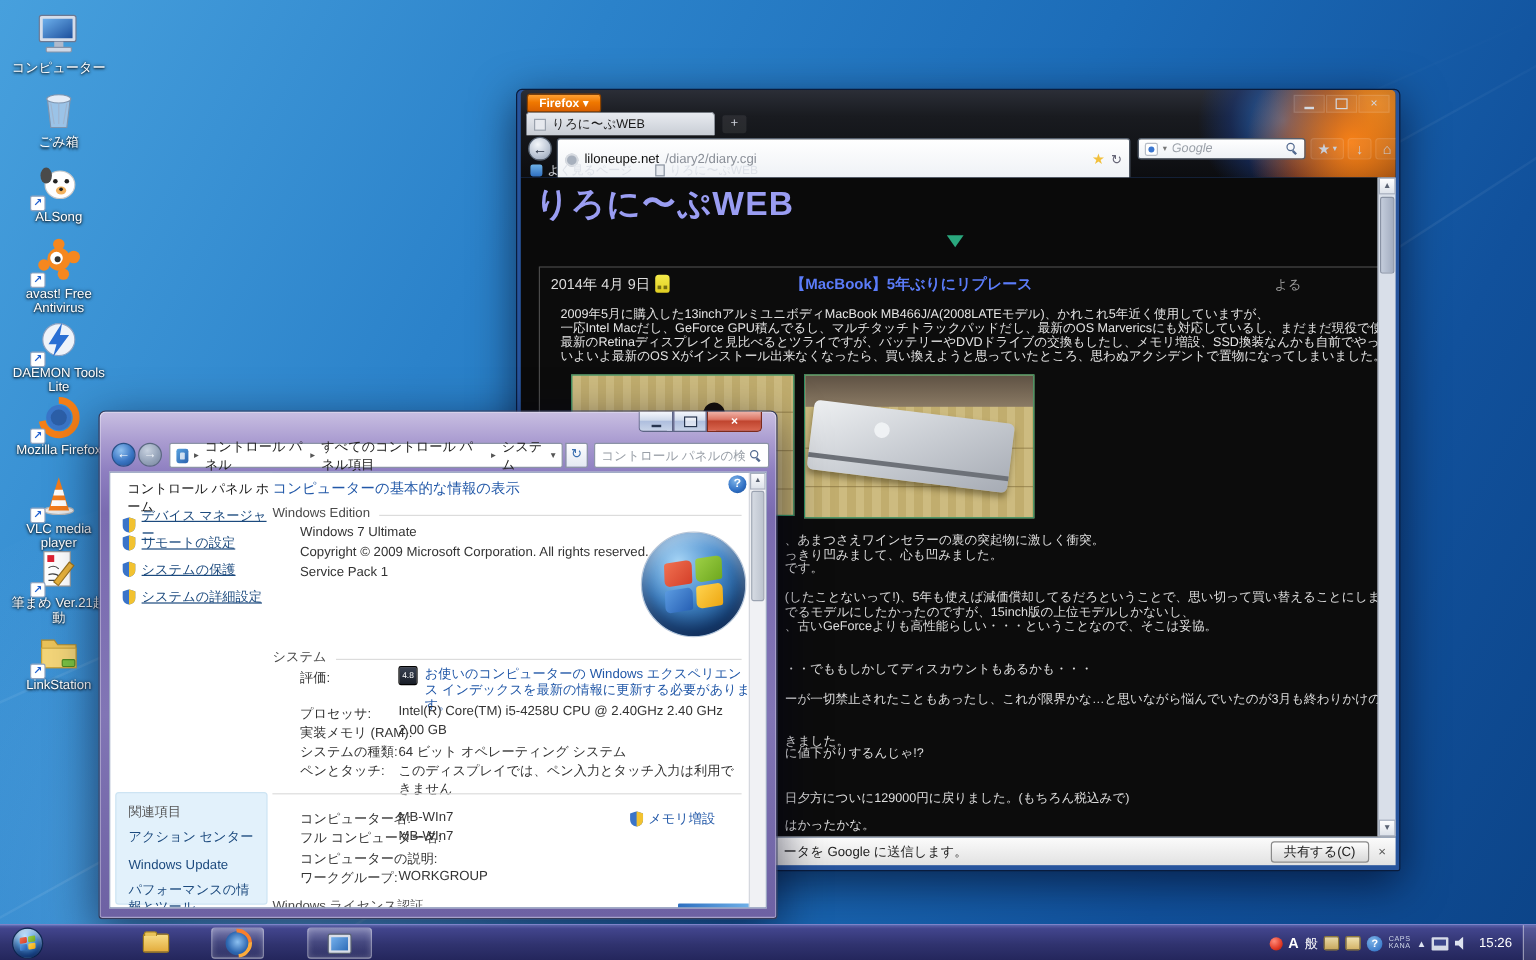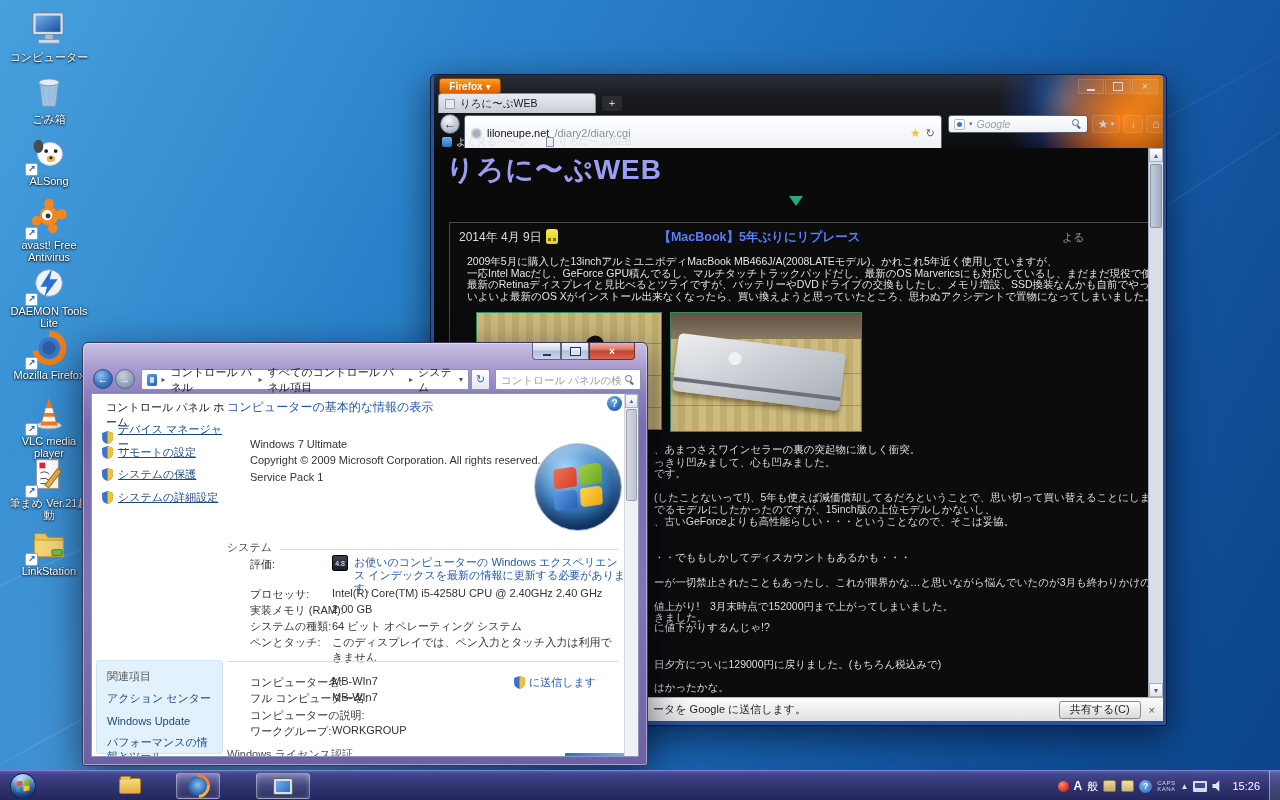--- a/index.html
+++ b/index.html
@@ -416,21 +416,20 @@
       </div>
 
       <div class="frag" style="top:220px">、あまつさえワインセラーの裏の突起物に激しく衝突。</div>
       <div class="frag" style="top:233px">っきり凹みまして、心も凹みました。</div>
       <div class="frag" style="top:244px">です。</div>
       <div class="frag" style="top:268px">(したことないって!)、5年も使えば減価償却してるだろということで、思い切って買い替えることにしました。</div>
       <div class="frag" style="top:280px">でるモデルにしたかったのですが、15inch版の上位モデルしかないし、</div>
       <div class="frag" style="top:292px">、古いGeForceよりも高性能らしい・・・ということなので、そこは妥協。</div>
       <div class="frag" style="top:328px">・・でももしかしてディスカウントもあるかも・・・</div>
       <div class="frag" style="top:353px">ーが一切禁止されたこともあったし、これが限界かな…と思いながら悩んでいたのが3月も終わりかけの頃。</div>
-      <div class="frag" style="top:377px">値上がり!　3月末時点で152000円まで上がってしまいました。</div>
       <div class="frag" style="top:388px">きました。</div>
       <div class="frag" style="top:398px">に値下がりするんじゃ!?</div>
       <div class="frag" style="top:435px">日夕方についに129000円に戻りました。(もちろん税込みで)</div>
       <div class="frag" style="top:458px">はかったかな。</div>
     </div>
   </div>
 
   <div class="ff-scroll">
     <div class="sb-arr" style="top:0">▲</div>
     <div class="ff-thumb"></div>
@@ -506,20 +505,24 @@
         <div class="sa-link" style="top:30px">アクション センター</div>
         <div class="sa-link" style="top:53px">Windows Update</div>
         <div class="sa-link" style="top:74px">パフォーマンスの情報とツール</div>
       </div>
     </div>
 
     <div class="cp-main">
       <div class="cp-help">?</div>
       <div class="cp-title-txt">コンピューターの基本的な情報の表示</div>
 
+      <div class="sect" style="top:28px">
+        <span>Windows Edition</span>
+          <span class="rule"></span>
+      </div>
       <div class="cpr" style="top:44px">Windows 7 Ultimate</div>
       <div class="cpr" style="top:60px">Copyright © 2009 Microsoft Corporation.  All rights reserved.</div>
       <div class="cpr" style="top:77px">Service Pack 1</div>
       <div class="win-logo">
         <div class="flag">
             <span class="pane-r"></span>
             <span class="pane-g"></span>
             <span class="pane-b"></span>
             <span class="pane-y"></span>
           </div>
@@ -550,21 +553,21 @@
       </div>
 
       <div class="sect" style="top:264px">
           <span class="rule"></span>
       </div>
       <div class="chg-link" style="top:281px">
         <svg class="shield" viewBox="0 0 10 12">
             <path d="M5 0 L10 1.8 V6.5 Q10 10.5 5 12 Q0 10.5 0 6.5 V1.8 Z" fill="#3a74c9"></path>
             <path d="M5 0 L10 1.8 V6.5 Q10 10.5 5 12 Z" fill="#f2c230"></path>
           </svg>
-        <span>に送信します</span>
+        <span>メモリ増設</span>
       </div>
       <div class="cpr" style="top:281px">
         <span>コンピューター名:</span>
         <span class="val">MB-WIn7</span>
       </div>
       <div class="cpr" style="top:297px">
         <span>フル コンピューター名:</span>
         <span class="val">MB-WIn7</span>
       </div>
       <div class="cpr" style="top:314px">

